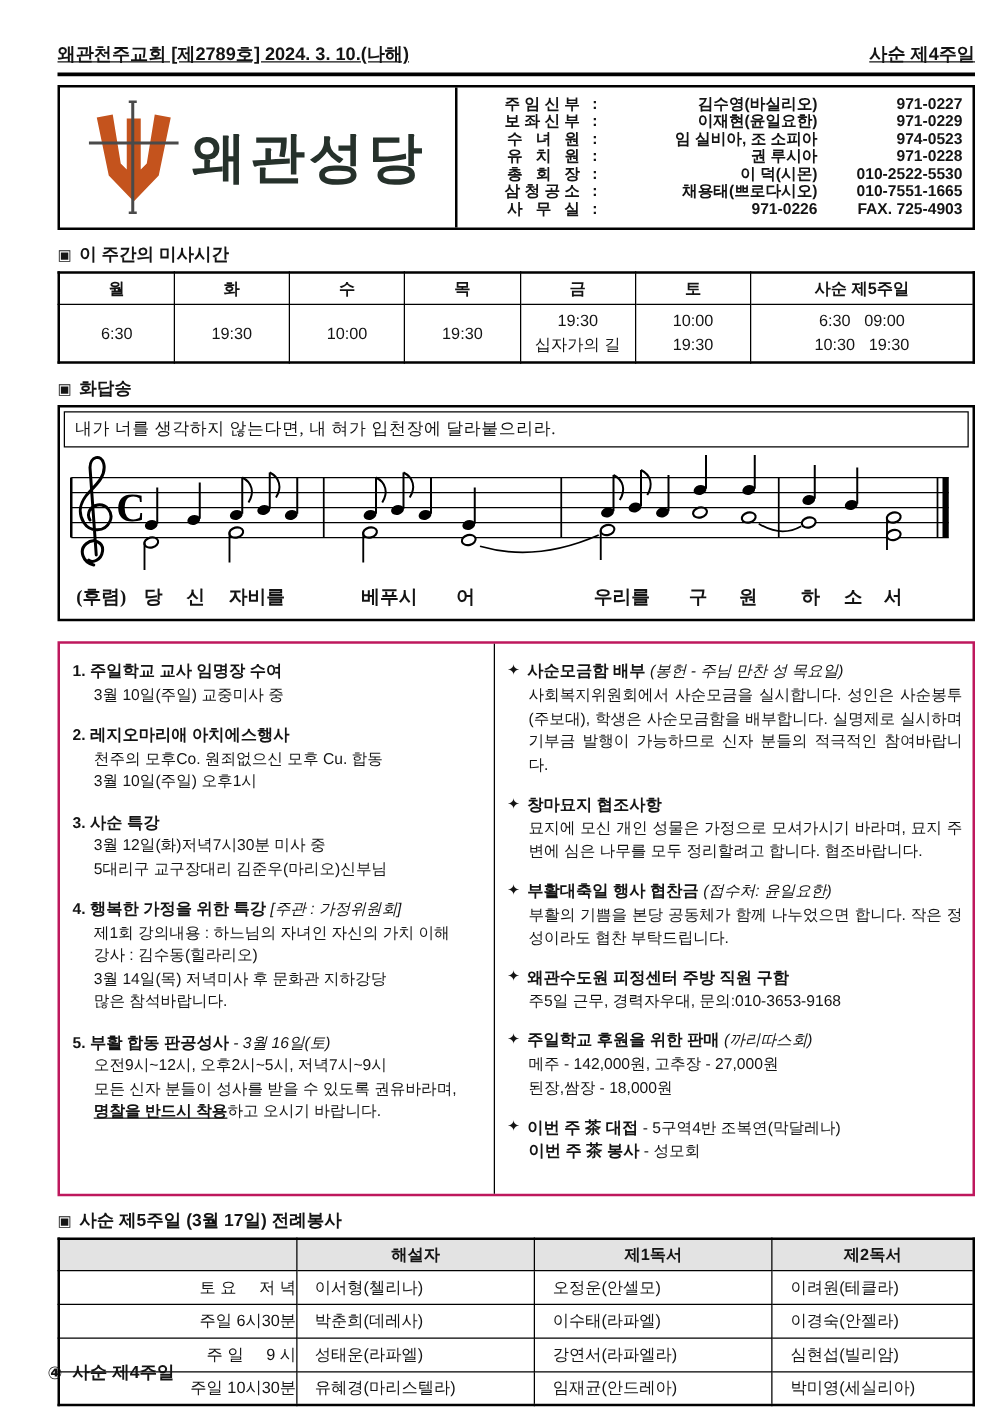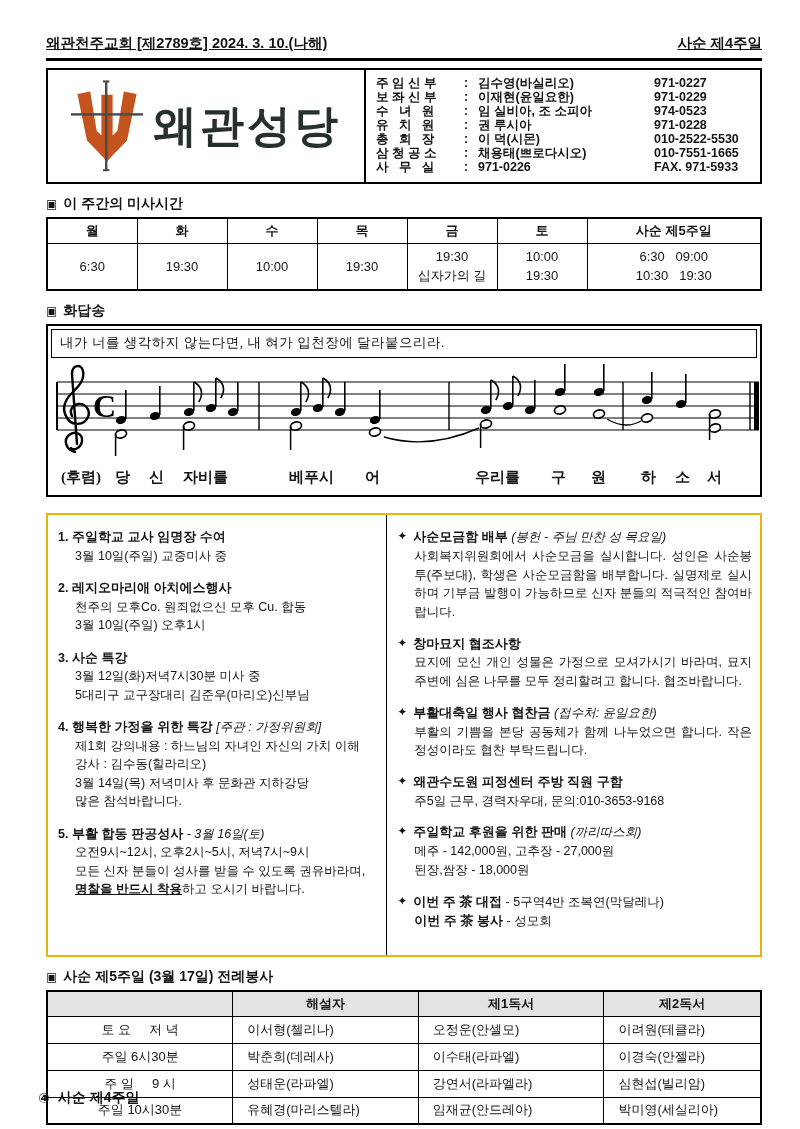--- a/index.html
+++ b/index.html
@@ -1,30 +1,30 @@
 <!DOCTYPE html>
 <html><head>
 <meta charset="utf-8">
 <style>
   * { margin:0; padding:0; box-sizing:border-box; }
   html,body { width:800px; background:#fff; }
   body { height:1129px; font-family:"Liberation Sans","DejaVu Sans",sans-serif; color:#141414; }
-  .page { width:800px; height:1129px; padding:34px 38px 0 46px; position:relative; }
+  .page { width:800px; height:1129px; padding:34px 20px 0 46px; position:relative; }
 
   
   .masthead { display:flex; justify-content:space-between; align-items:flex-end; font-weight:bold; font-size:14.5px; }
   .masthead span { text-decoration:underline; white-space:pre; }
   .top-rule { height:3px; background:#000; margin-top:5px; }
 
   
   .info-box { display:flex; border:2px solid #000; height:116px; margin-top:7px; }
   .logo-cell { width:318px; border-right:2px solid #000; display:flex; align-items:center; justify-content:center; gap:10px; }
   .logo-title { font-size:44px; font-weight:bold; color:#26312b; letter-spacing:3px; font-family:"Liberation Serif","DejaVu Serif",serif; }
   .contact-cell { flex:1; padding:7px 8px 7px 10px; display:flex; flex-direction:column; justify-content:space-between; font-size:12.5px; font-weight:bold; }
-  .c-row { display:flex; line-height:1.1; }
+  .c-row { display:flex; line-height:1.1;text-align:right; }
   .c-label { width:88px; white-space:pre; }
   .c-colon { width:14px; }
   .c-name { width:176px; white-space:pre; }
   .c-phone { flex:1; white-space:pre; }
 
   
   .sec-title { font-size:14px; font-weight:bold; margin-top:11px; margin-bottom:4px; display:flex; align-items:center; gap:6px; }
   .sq { font-size:12px; }
 
   
@@ -39,39 +39,39 @@
 
   
   .psalm-box { border:2px solid #000; margin-top:2px; padding:3px; }
   .psalm-text { border:1px solid #000; font-family:"Liberation Serif","DejaVu Serif",serif; font-size:13.5px; padding:4px 8px 5px; letter-spacing:0.5px; }
   .score { position:relative; height:108px; margin-top:2px; }
   .score svg { display:block; }
   .lyrics { position:relative; height:24px; font-family:"Liberation Serif","DejaVu Serif",serif; font-weight:bold; font-size:15px;text-align:center; }
   .lyrics span { position:absolute; top:0; white-space:pre; }
 
   
-  .ann-box { border:2px solid #eab308; margin-top:16px; display:flex; min-height:444px; }
+  .ann-box { border:2px solid #be185d; margin-top:16px; display:flex; min-height:444px; }
   .ann-left { width:47.5%; padding:12px 8px 8px 10px; }
   .ann-right { width:52.5%; border-left:1px solid #000; padding:12px 8px 8px 10px; }
   .ann-item { margin-bottom:13px; font-size:12.5px; line-height:1.48; }
   .ann-no { font-weight:bold; }
   .ann-title { font-weight:bold; font-size:13px; }
   .ann-suffix { font-size:12.5px; font-weight:normal;font-style:italic; }
   .ann-line { padding-left:17px; }
   .ann-bold { font-weight:normal; }
   .ann-em { font-weight:bold; text-decoration:underline; }
   .r-item { margin-bottom:12px; font-size:12.5px; line-height:1.5; }
   .r-head { display:flex; gap:6px; }
   .r-bullet { font-size:12px; }
   .r-body { padding-left:17px; text-align:justify; }
 
   
   .lit-tbl th { font-size:13px; height:25px; background:#e3e3e3; }
   .lit-tbl td { font-size:13px; height:27px; }
-  .lit-tbl td.slot { white-space:pre; }
+  .lit-tbl td.slot { white-space:pre;text-align:right; }
   .lit-tbl td.name { text-align:left; padding-left:14px; }
   .lit-tbl col.c0 { width:26%; } .lit-tbl col.c1 { width:26%; } .lit-tbl col.c2 { width:26%; } .lit-tbl col.c3 { width:22%; }
 
   
   .footer { position:absolute; left:38px; bottom:22px; font-size:14px; font-weight:bold; display:flex; gap:8px; align-items:center; }
 </style>
 </head>
 <body>
 
 <div class="page">
@@ -127,21 +127,21 @@
       <div class="c-row">
         <span class="c-label">삼 청 공 소</span>
         <span class="c-colon">:</span>
         <span class="c-name">채용태(쁘로다시오)</span>
         <span class="c-phone">010-7551-1665</span>
       </div>
       <div class="c-row">
         <span class="c-label">사   무   실</span>
         <span class="c-colon">:</span>
         <span class="c-name">971-0226</span>
-        <span class="c-phone">FAX. 971-5933</span>
+        <span class="c-phone">FAX. 725-4903</span>
       </div>
     </div>
   </div>
 
   <div class="sec-title">
     <span class="sq">▣</span>
     <span>이 주간의 미사시간</span>
   </div>
   <table class="mass-tbl">
     <colgroup>

